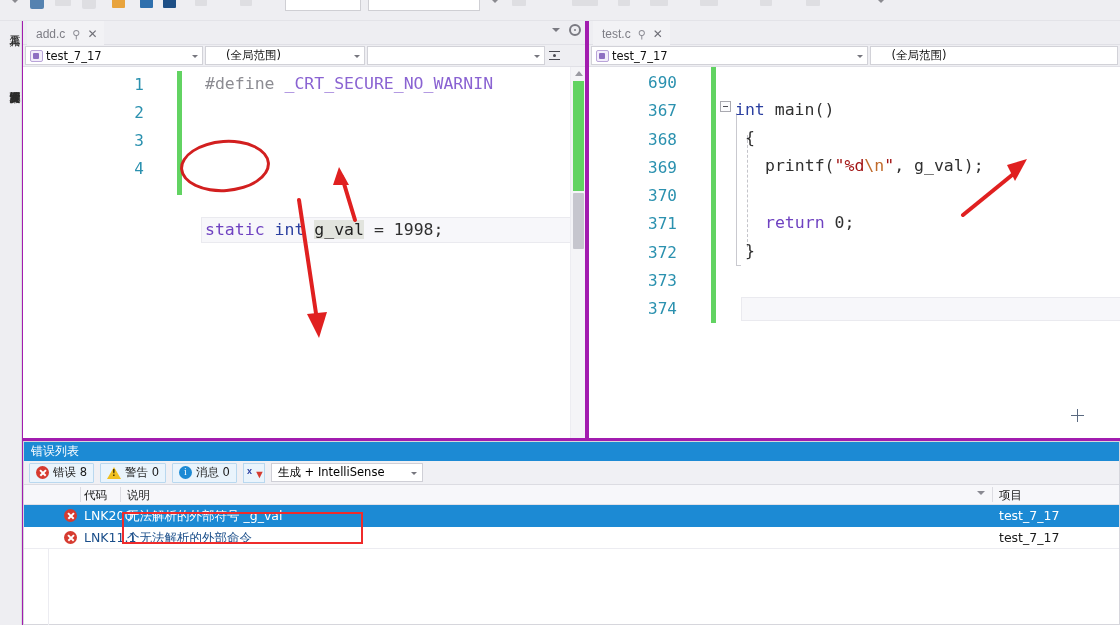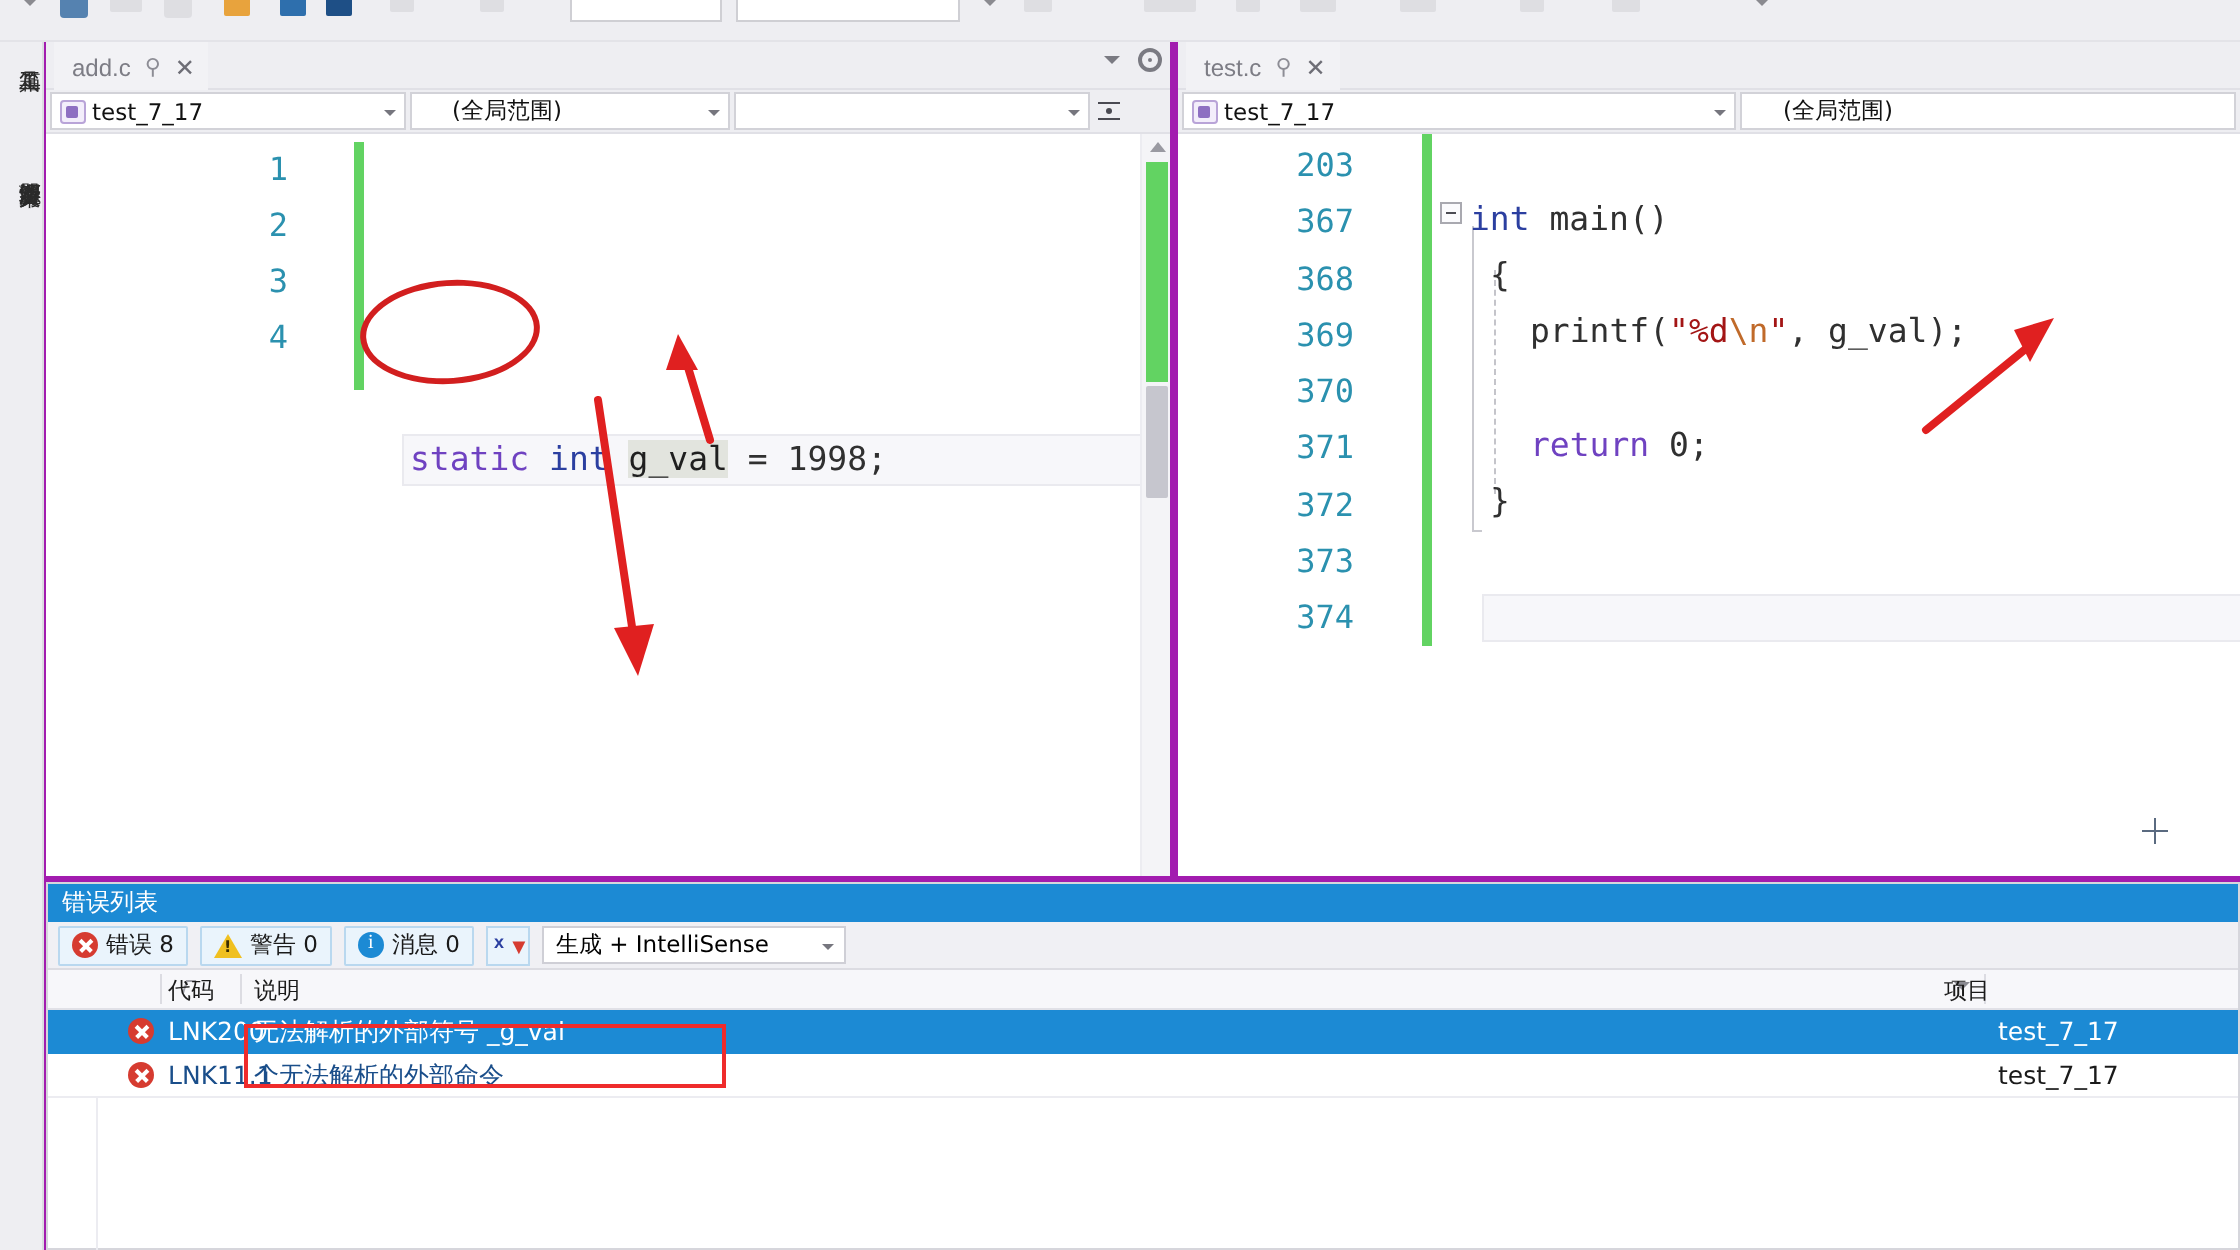--- a/index.html
+++ b/index.html
@@ -377,20 +377,21 @@
 
     <div class="codearea" id="code-left">
 
       <div class="linenum" style="left:95px; top:8px;  width:26px;">1</div>
       <div class="linenum" style="left:95px; top:36px; width:26px;">2</div>
       <div class="linenum" style="left:95px; top:64px; width:26px;">3</div>
       <div class="linenum" style="left:95px; top:92px; width:26px;">4</div>
 
       <div class="changebar" style="left:154px; top:4px; height:124px;"></div>
 
+      <div class="codeline" style="left:182px; top:7px;"><span class="gray">#define</span><span class="gray"> </span><span class="macro">_CRT_SECURE_NO_WARNIN</span></div>
 
       <div class="sel-line" style="left:178px; top:150px; width:380px; height:26px;"></div>
 
       <div class="codeline" style="left:182px; top:153px;"><span class="kw">static</span><span> </span><span class="kw2">int</span><span> </span><span class="hl">g_val</span><span> </span><span class="num">=</span><span> </span><span class="num">1998</span><span class="num">;</span></div>
 
       <div class="vscroll" style="right:0;">
         <span class="vs-up"></span>
         <span class="vs-marker" style="top:14px; height:110px;"></span>
         <span class="vs-thumb" style="top:126px; height:56px;"></span>
       </div>
@@ -413,21 +414,21 @@
         <span class="lbl">test_7_17</span>
         <span class="dd"></span>
       </div>
       <div class="navsel" style="width:248px;">
         <span class="lbl" style="margin-left:16px;">(全局范围)</span>
       </div>
     </div>
 
     <div class="codearea" id="code-right">
 
-      <div class="linenum" style="left:44px; top:6px;   width:44px;">203</div>
+      <div class="linenum" style="left:44px; top:6px;   width:44px;">690</div>
       <div class="linenum" style="left:44px; top:34px;  width:44px;">367</div>
       <div class="linenum" style="left:44px; top:63px;  width:44px;">368</div>
       <div class="linenum" style="left:44px; top:91px;  width:44px;">369</div>
       <div class="linenum" style="left:44px; top:119px; width:44px;">370</div>
       <div class="linenum" style="left:44px; top:147px; width:44px;">371</div>
       <div class="linenum" style="left:44px; top:176px; width:44px;">372</div>
       <div class="linenum" style="left:44px; top:204px; width:44px;">373</div>
       <div class="linenum" style="left:44px; top:232px; width:44px;">374</div>
 
       <div class="changebar" style="left:122px; top:0px; height:256px;"></div>
@@ -480,21 +481,21 @@
     </div>
 
     <div class="el-header">
       <span class="hmark" style="left:68px;"></span>
       <span class="hsep" style="left:56px;"></span>
       <span class="hsep" style="left:96px;"></span>
       <span class="hsep" style="left:968px;"></span>
       <span class="hcell" style="left:60px;">代码</span>
       <span class="hcell" style="left:103px;">说明</span>
       <span class="hsort" style="left:953px;"></span>
-      <span class="hcell" style="left:948px;">项目</span>
+      <span class="hcell" style="left:975px;">项目</span>
     </div>
 
     <div class="el-row sel" style="top:63px;">
       <span class="r-ico">
           <span class="ico-err" style="display:block;"></span>
         </span>
       <span class="r-code">LNK200</span>
       <span class="r-desc">无法解析的外部符号 _g_val</span>
       <span class="r-proj">test_7_17</span>
     </div>

